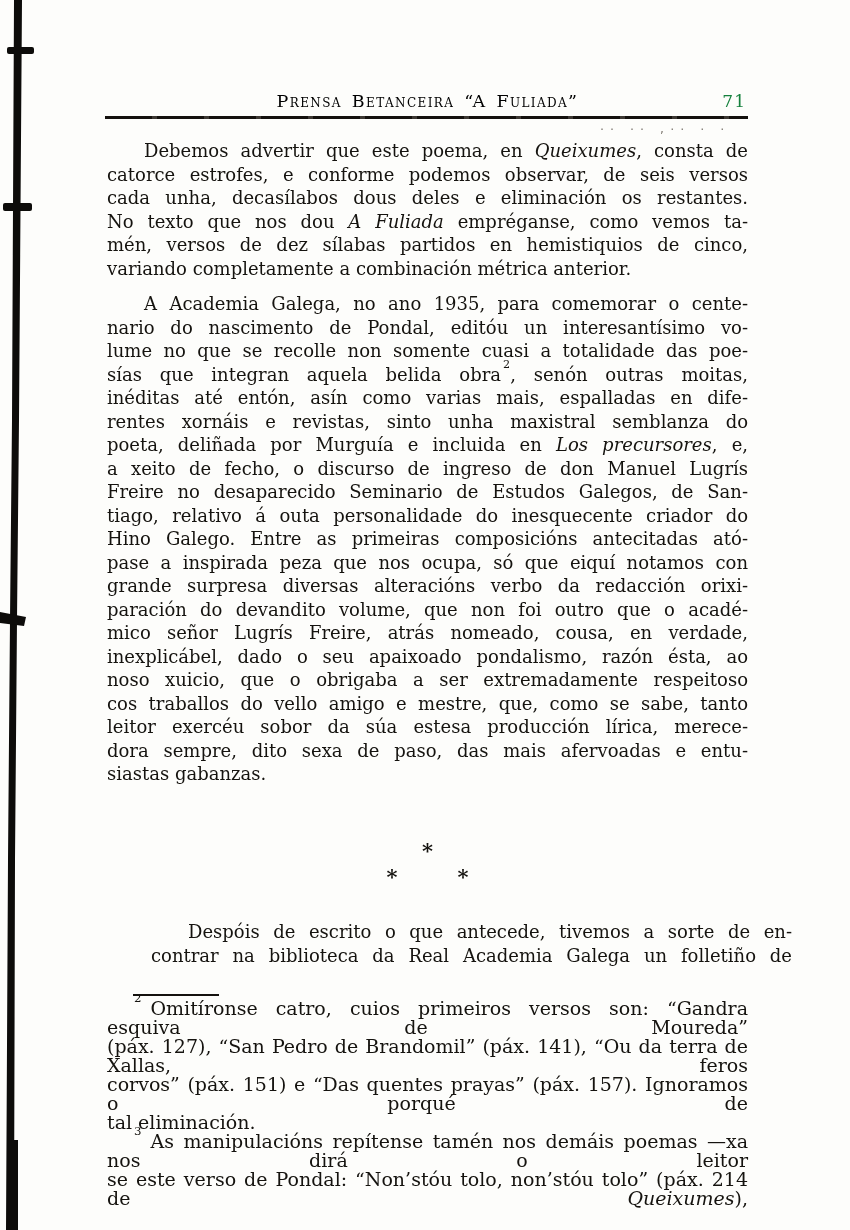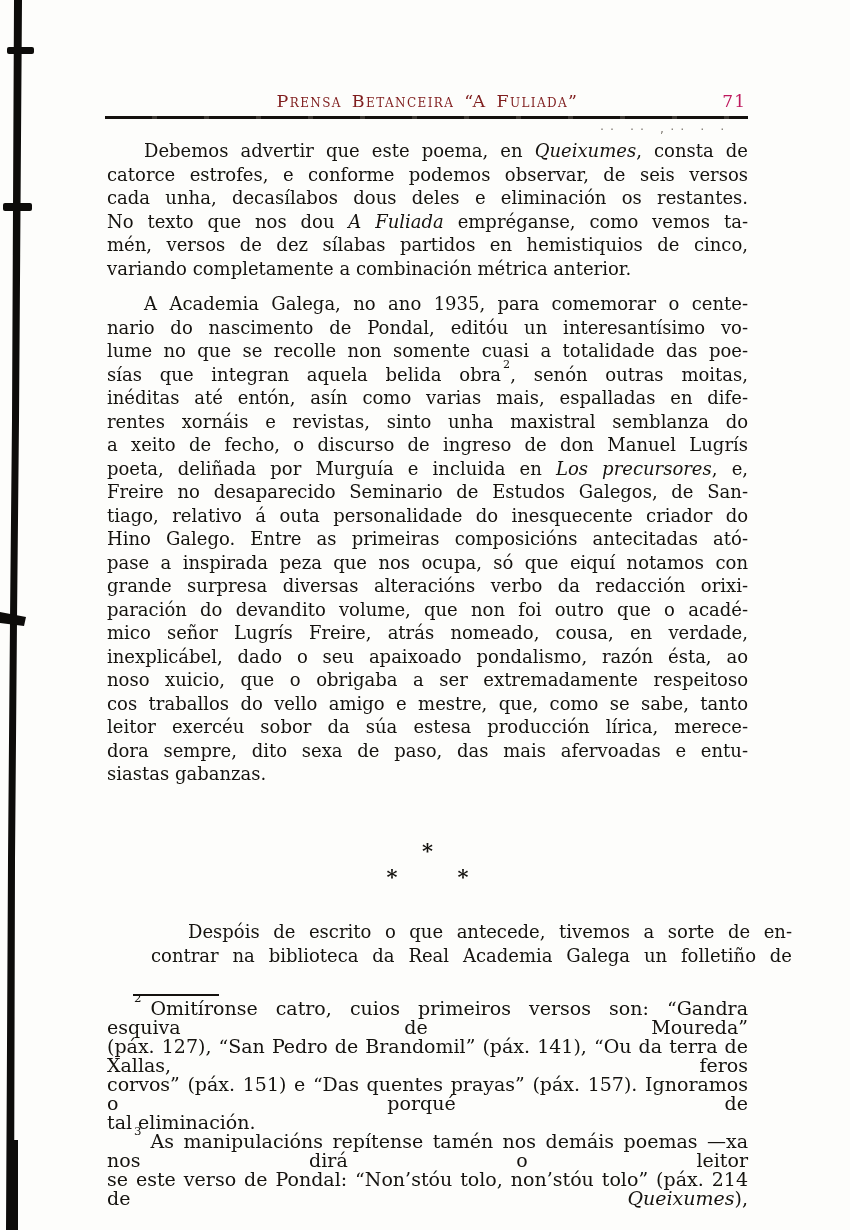--- a/index.html
+++ b/index.html
@@ -9,23 +9,23 @@
     font-family:"DejaVu Serif","Liberation Serif",serif;
     color:#15130f;
   }
   .page{position:absolute;inset:0;}
   .binding{position:absolute;left:0;top:0;}
   .content{position:absolute;left:107px;top:0;width:641px;}
 
   .header{position:absolute;top:91px;left:0;width:100%;height:22px;text-align:center;}
   .title{
     font-variant-caps:small-caps;font-size:17.5px;letter-spacing:1.4px;
-    word-spacing:3px;color:#7f1d1d;
+    word-spacing:3px;color:#000000;
   }
-  .pagenum{position:absolute;right:2px;top:0;font-size:17px;letter-spacing:1px;color:#be185d;}
+  .pagenum{position:absolute;right:2px;top:0;font-size:17px;letter-spacing:1px;color:#15803d;}
   .rule{position:absolute;top:116px;left:-2px;width:643px;height:3px;
     background:repeating-linear-gradient(90deg,#14110e 0 47px,#3d3833 47px 52px);
   }
   .specks{position:absolute;top:124px;left:492px;font-size:10px;color:#7b756d;
     letter-spacing:4px;font-family:"DejaVu Sans Mono",monospace;}
 
   .para{position:absolute;left:0;width:641px;font-size:18px;line-height:23.5px;}
   .p1{top:139px;}
   .p2{top:292px;}
   .p3{top:920px;margin-left:44px;}
@@ -75,22 +75,22 @@
         <div class="tline"><span>mén, versos de dez sílabas partidos en hemistiquios de cinco,</span></div>
         <div class="tline last"><span>variando completamente a combinación métrica anterior.</span></div>
       </div>
     <div class="para p2">
         <div class="tline"><span>A Academia Galega, no ano 1935, para comemorar o cente-</span></div>
         <div class="tline"><span>nario do nascimento de Pondal, editóu un interesantísimo vo-</span></div>
         <div class="tline"><span>lume no que se recolle non somente cuasi a totalidade das poe-</span></div>
         <div class="tline"><span>sías que integran aquela belida obra</span><sup>2</sup><span>, senón outras moitas,</span></div>
         <div class="tline"><span>inéditas até entón, asín como varias mais, espalladas en dife-</span></div>
         <div class="tline"><span>rentes xornáis e revistas, sinto unha maxistral semblanza do</span></div>
+        <div class="tline"><span>poeta, deliñada por Murguía e incluida en </span><i>Los precursores</i><span>, e,</span></div>
         <div class="tline"><span>a xeito de fecho, o discurso de ingreso de don Manuel Lugrís</span></div>
-        <div class="tline"><span>poeta, deliñada por Murguía e incluida en </span><i>Los precursores</i><span>, e,</span></div>
         <div class="tline"><span>Freire no desaparecido Seminario de Estudos Galegos, de San-</span></div>
         <div class="tline"><span>tiago, relativo á outa personalidade do inesquecente criador do</span></div>
         <div class="tline"><span>Hino Galego. Entre as primeiras composicións antecitadas ató-</span></div>
         <div class="tline"><span>pase a inspirada peza que nos ocupa, só que eiquí notamos con</span></div>
         <div class="tline"><span>grande surpresa diversas alteracións verbo da redacción orixi-</span></div>
         <div class="tline"><span>paración do devandito volume, que non foi outro que o acadé-</span></div>
         <div class="tline"><span>mico señor Lugrís Freire, atrás nomeado, cousa, en verdade,</span></div>
         <div class="tline"><span>inexplicábel, dado o seu apaixoado pondalismo, razón ésta, ao</span></div>
         <div class="tline"><span>noso xuicio, que o obrigaba a ser extremadamente respeitoso</span></div>
         <div class="tline"><span>cos traballos do vello amigo e mestre, que, como se sabe, tanto</span></div>

